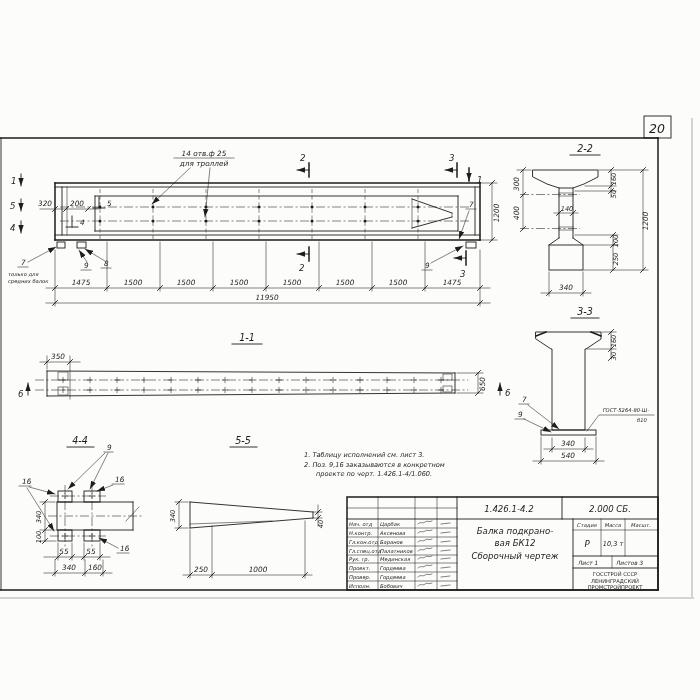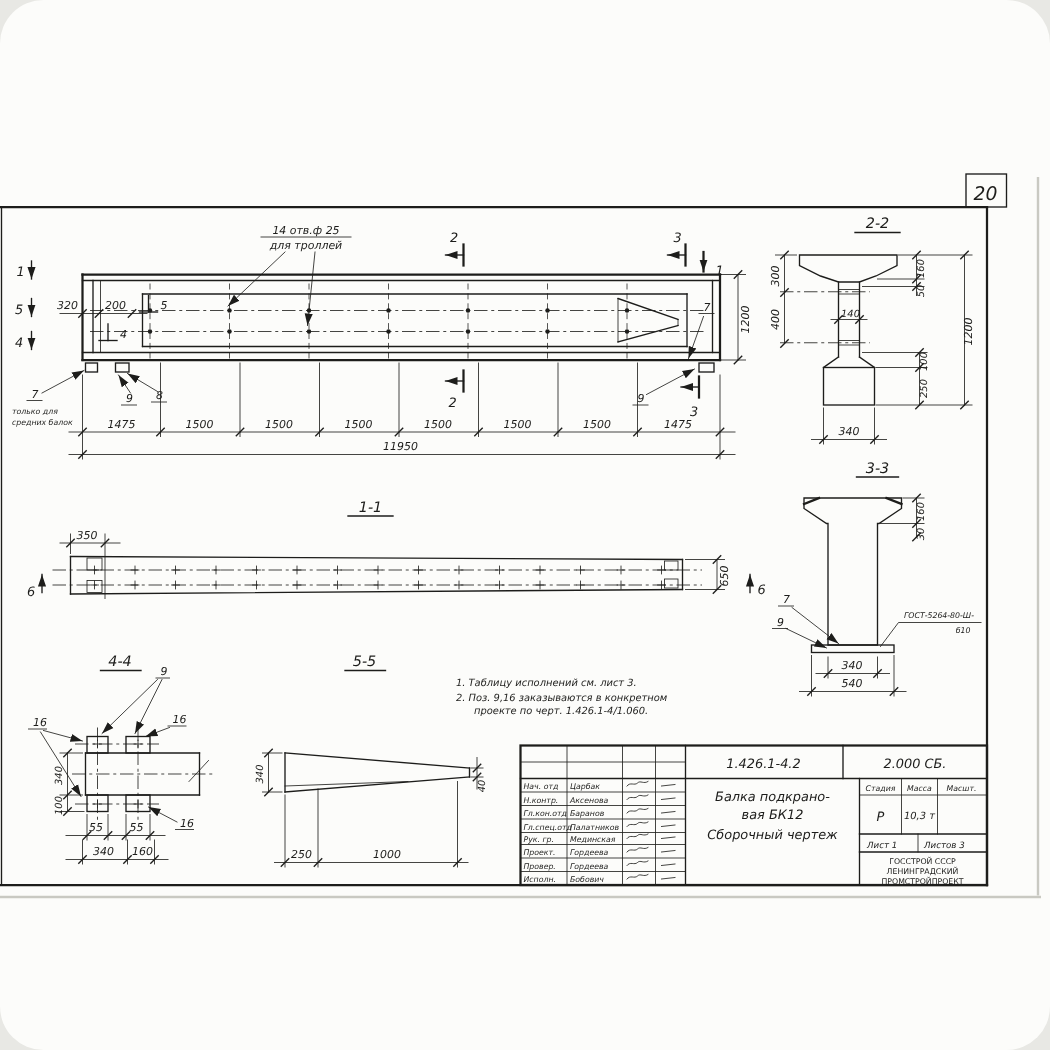--- a/index.html
+++ b/index.html
@@ -1,17 +1,17 @@
 <!DOCTYPE html>
 <html><head>
 <meta charset="utf-8">
 <style>
   html,body{margin:0;padding:0;background:#e8e8e4;}
   .canvas{position:relative;width:700px;height:700px;background:#fcfcfa;overflow:hidden;
-          font-family:"DejaVu Sans",sans-serif;border-radius:29px;}
+          font-family:"DejaVu Sans",sans-serif;}
   svg{display:block}
   
   .lk{stroke:#1d1d1b;stroke-width:1.5;fill:none;stroke-linecap:square}
   .ln{stroke:#1d1d1b;stroke-width:.9;fill:none;stroke-linecap:square}
   .lt{stroke:#1d1d1b;stroke-width:.55;fill:none;stroke-linecap:square}
   .cl{stroke:#1d1d1b;stroke-width:.55;fill:none;stroke-dasharray:9 2.5 2 2.5}
   .dsh{stroke:#1d1d1b;stroke-width:.5;fill:none;stroke-dasharray:4 2.6}
   .edge{stroke:#c9c9c2;stroke-width:1.6;fill:none}
   text{fill:#1d1d1b;font-style:italic;font-family:"DejaVu Sans",sans-serif}
   .t5{font-size:5.2px}.t55{font-size:5.8px}.t6{font-size:6.6px}.t7{font-size:7.3px}

